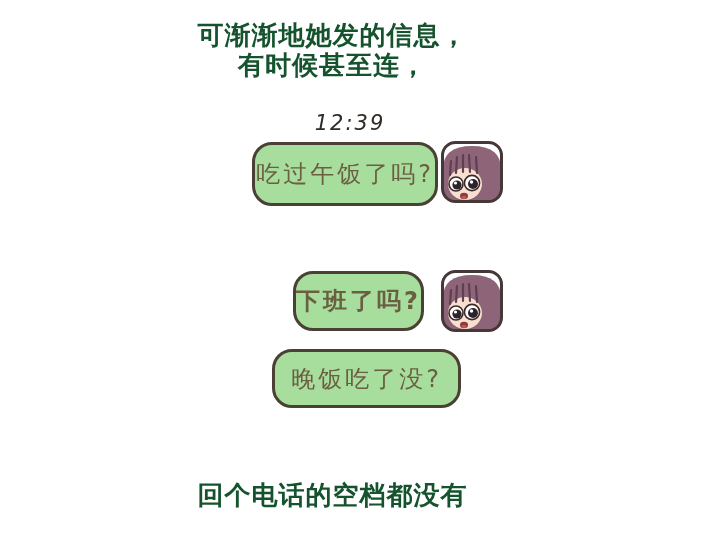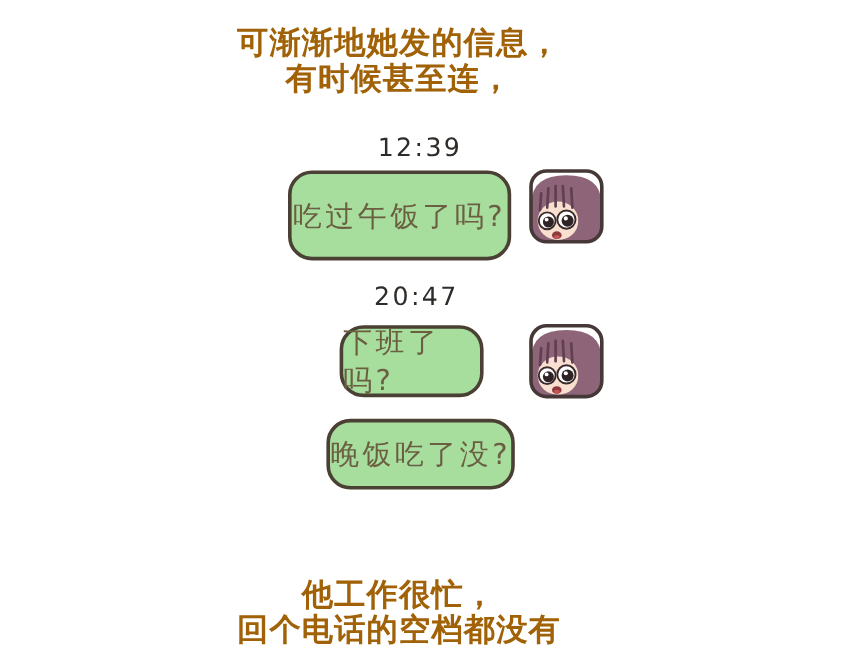--- a/index.html
+++ b/index.html
@@ -6,46 +6,46 @@
   body{
     width:709px;height:553px;overflow:hidden;position:relative;
     background:#ffffff;
     font-family:"Liberation Sans",sans-serif;
   }
   .canvas{position:absolute;inset:0;}
 
   
   .narration{
     position:absolute;left:0;width:665px;text-align:center;
-    color:#a16207;font-weight:700;font-size:26px;line-height:30px;
+    color:#14532d;font-weight:700;font-size:26px;line-height:30px;
     letter-spacing:1px;
   }
   .narration.top{top:20px;}
   .narration.bottom{top:481px;line-height:29px;}
 
   
   .timestamp{
     position:absolute;width:140px;text-align:center;
-    color:#2f2b28;font-size:21px;
+    color:#2f2b28;font-size:21px;font-style:italic;
     font-family:"DejaVu Sans",sans-serif;letter-spacing:2px;
   }
   .ts1{left:280px;top:111px;}
   .ts2{left:277px;top:235px;}
 
   
   .bubble{
     position:absolute;box-sizing:border-box;
     background:#a7de9e;border:3px solid #4a4033;border-radius:20px;
     display:flex;align-items:center;justify-content:center;
     color:#6b5f41;font-size:24px;letter-spacing:3px;
     font-family:"DejaVu Sans",sans-serif;
   }
-  .b1{left:240px;top:142px;width:186px;height:75px;}
-  .b2{left:283px;top:271px;width:120px;height:60px;}
-  .b3{left:272px;top:349px;width:157px;height:59px;}
+  .b1{left:252px;top:142px;width:186px;height:64px;}
+  .b2{left:293px;top:271px;width:131px;height:60px;font-weight:bold;}
+  .b3{left:272px;top:349px;width:189px;height:59px;}
 
   
   .avatar{position:absolute;width:66px;height:66px;}
   .av1{left:439px;top:139px;}
   .av2{left:439px;top:268px;}
   .avatar svg{display:block;width:66px;height:66px;}
 </style>
 </head>
 <body>
 
@@ -98,33 +98,31 @@
 
   <div class="bubble b1">
     <span>吃过午饭了吗?</span>
   </div>
   <div class="avatar av1">
     <svg viewBox="0 0 66 66">
         <use href="#avatar-sym"></use>
       </svg>
   </div>
 
-  <div class="timestamp ts2">20:47</div>
 
   <div class="bubble b2">
     <span>下班了吗?</span>
   </div>
   <div class="avatar av2">
     <svg viewBox="0 0 66 66">
         <use href="#avatar-sym"></use>
       </svg>
   </div>
 
   <div class="bubble b3">
     <span>晚饭吃了没?</span>
   </div>
 
   <div class="narration bottom">
-    <div>他工作很忙，</div>
     <div>回个电话的空档都没有</div>
   </div>
 
 </div>
 
 </body></html>

